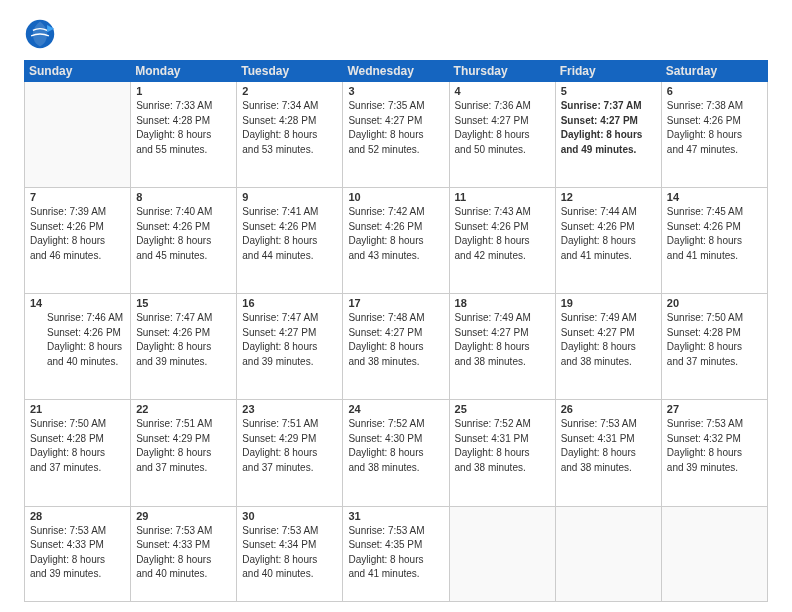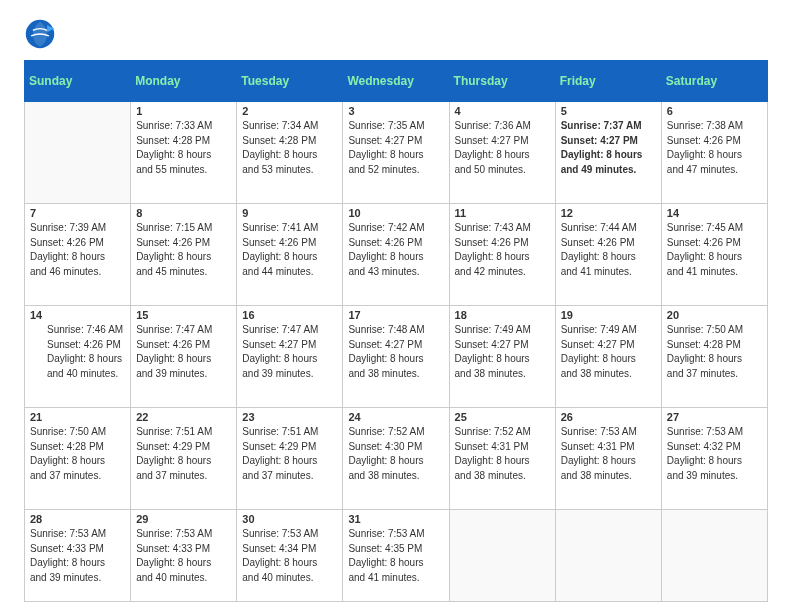--- a/index.html
+++ b/index.html
@@ -62,24 +62,24 @@
     }
     .calendar {
       flex: 1;
       border: 1px solid #ccc;
       border-collapse: collapse;
       width: 100%;
       table-layout: fixed;
     }
     .calendar th {
       background: #1565c0;
-      color: #86efac;
+      color: #e5e5e5;
       font-size: 12px;
       font-weight: bold;
-      padding: 13px 4px;
+      padding: 3px 4px;
       text-align: left;
       border: 1px solid #1565c0;
     }
     .calendar td {
       border: 1px solid #ccc;
       vertical-align: top;
       padding: 3px 5px;
       font-size: 9.5px;
       color: #333;
       background: #fff;
@@ -194,21 +194,21 @@
         <tr class="week-row">
           <td>
             <span class="day-num">7</span>
             <div class="day-info" style="white-space: pre-line;">Sunrise: 7:39 AM
 Sunset: 4:26 PM
 Daylight: 8 hours
 and 46 minutes.</div>
           </td>
           <td>
             <span class="day-num">8</span>
-            <div class="day-info" style="white-space: pre-line;">Sunrise: 7:15 AM
+            <div class="day-info" style="white-space: pre-line;">Sunrise: 7:40 AM
 Sunset: 4:26 PM
 Daylight: 8 hours
 and 45 minutes.</div>
           </td>
           <td>
             <span class="day-num">9</span>
             <div class="day-info" style="white-space: pre-line;">Sunrise: 7:41 AM
 Sunset: 4:26 PM
 Daylight: 8 hours
 and 44 minutes.</div>

